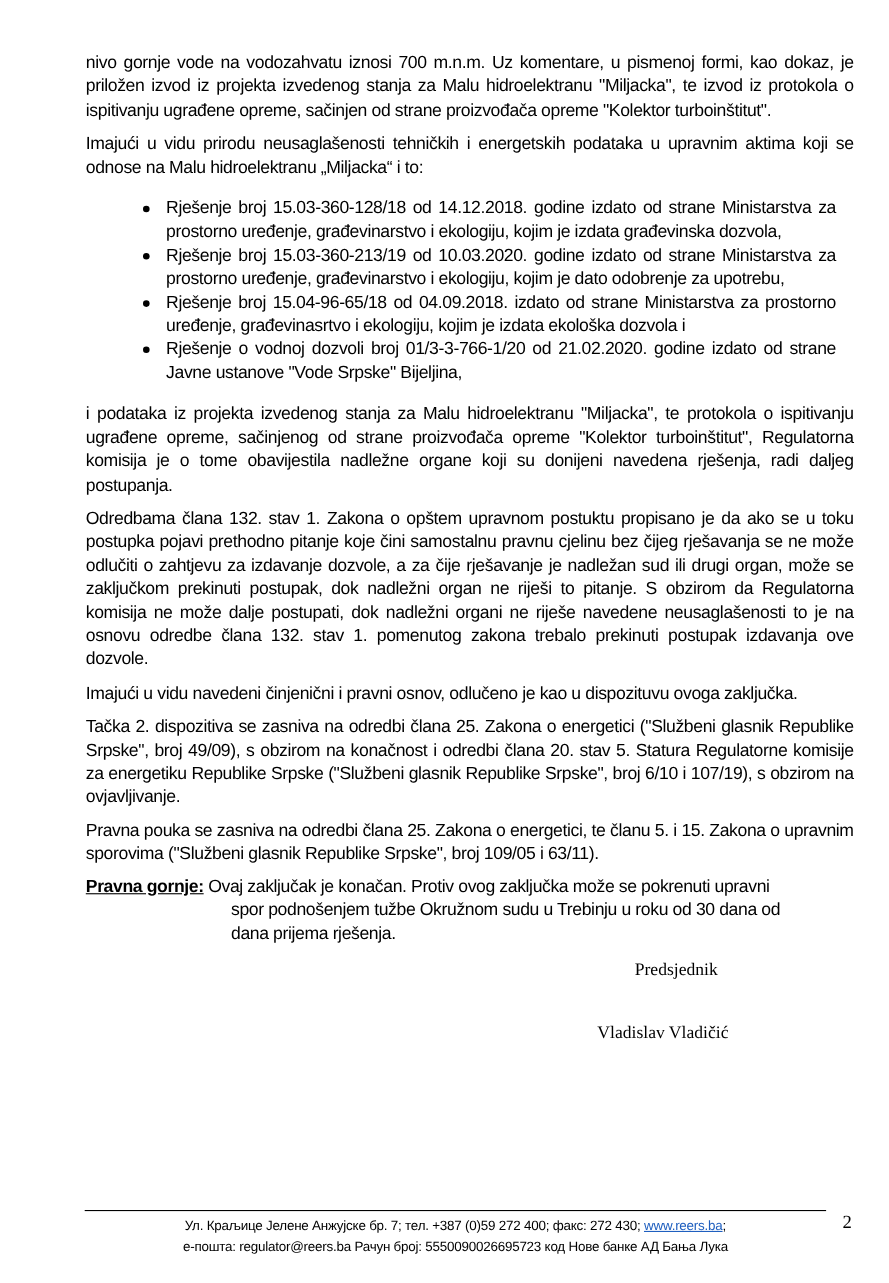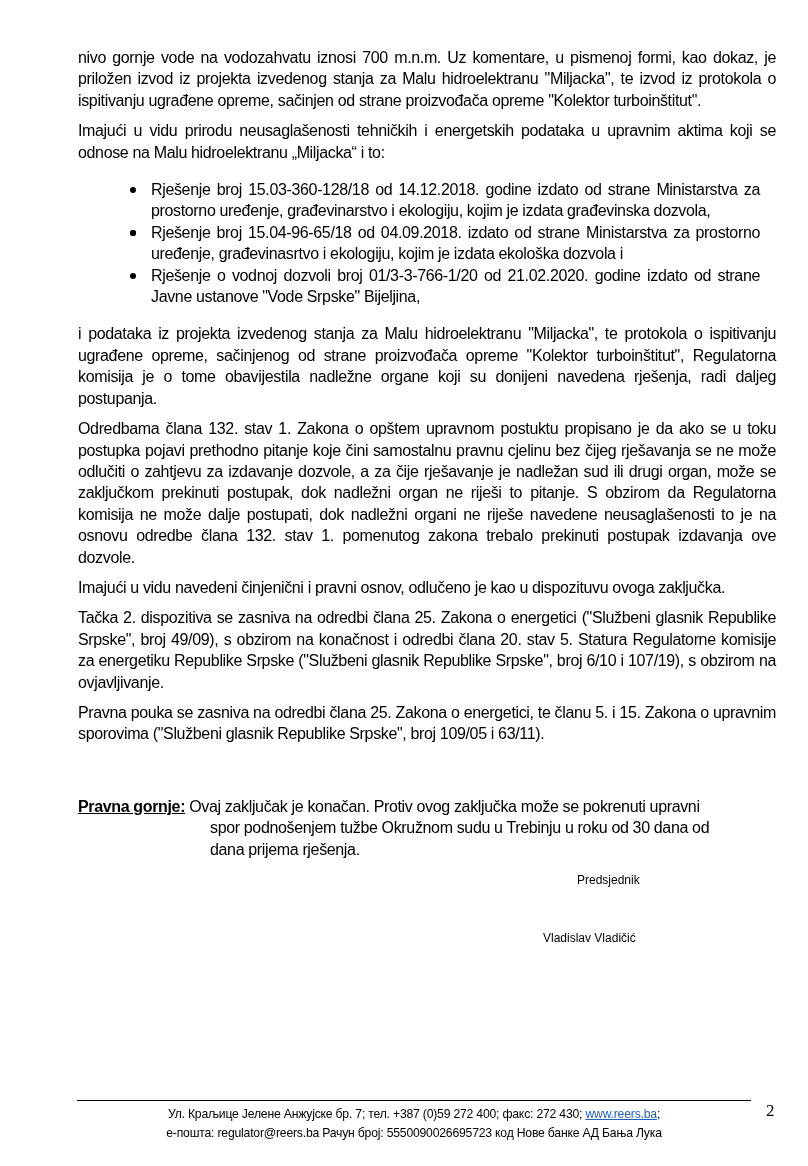--- a/index.html
+++ b/index.html
@@ -14,21 +14,21 @@
   .para { margin: 0; }
   ul.bullets { list-style: none; margin: 16px; padding: 0; }
   ul.bullets li { position: relative; padding-left: 57px; }
   ul.bullets li .dot {
     position: absolute; left: 36px; top: 8px; width: 6px; height: 6px;
     border-radius: 50%; background: #000;
   }
   .pouka { position: absolute; left: 78px; width: 698px; top: 796px;
     font-family: "Liberation Sans", sans-serif; font-size: 16px; line-height: 21.4px; letter-spacing: -0.35px; }
   .pouka-label { font-weight: bold; text-decoration: underline; }
-  .signature { position: absolute; font-family: Liberation Sans, sans-serif; font-size: 12px; }
+  .signature { position: absolute; font-family: Liberation Serif, serif; font-size: 16px; }
   .footer-rule { position: absolute; left: 77px; top: 1100px; width: 674px; height: 1px; background: #000; }
   .footer { position: absolute; left: 77px; width: 674px; top: 1105px; text-align: center;
     font-family: "Liberation Sans", sans-serif; font-size: 12.2px; line-height: 19px; letter-spacing: -0.2px; }
   .footer a { color: #1f5fbf; text-decoration: underline; }
   .page-number { position: absolute; left: 766px; top: 1101px; font-family: "Liberation Serif", serif; font-size: 17px; }
 </style>
 </head>
 <body>
 
 <div class="page">
@@ -38,20 +38,21 @@
 
     <p class="para" style="margin-top:9px;">Imajući u vidu prirodu neusaglašenosti tehničkih i energetskih podataka u upravnim aktima koji se odnose na Malu hidroelektranu „Miljacka“ i to:</p>
 
     <ul class="bullets">
       <li>
         <span class="dot"></span>
         <span>Rješenje broj 15.03-360-128/18 od 14.12.2018. godine izdato od strane Ministarstva za prostorno uređenje, građevinarstvo i ekologiju, kojim je izdata građevinska dozvola,</span>
       </li>
       <li>
         <span class="dot"></span>
+        <span>Rješenje broj 15.03-360-213/19 od 10.03.2020. godine izdato od strane Ministarstva za prostorno uređenje, građevinarstvo i ekologiju, kojim je dato odobrenje za upotrebu,</span>
       </li>
       <li>
         <span class="dot"></span>
         <span>Rješenje broj 15.04-96-65/18 od 04.09.2018. izdato od strane Ministarstva za prostorno uređenje, građevinasrtvo i ekologiju, kojim je izdata ekološka dozvola i</span>
       </li>
       <li>
         <span class="dot"></span>
         <span>Rješenje o vodnoj dozvoli broj 01/3-3-766-1/20 od 21.02.2020. godine izdato od strane Javne ustanove "Vode Srpske" Bijeljina,</span>
       </li>
     </ul>

